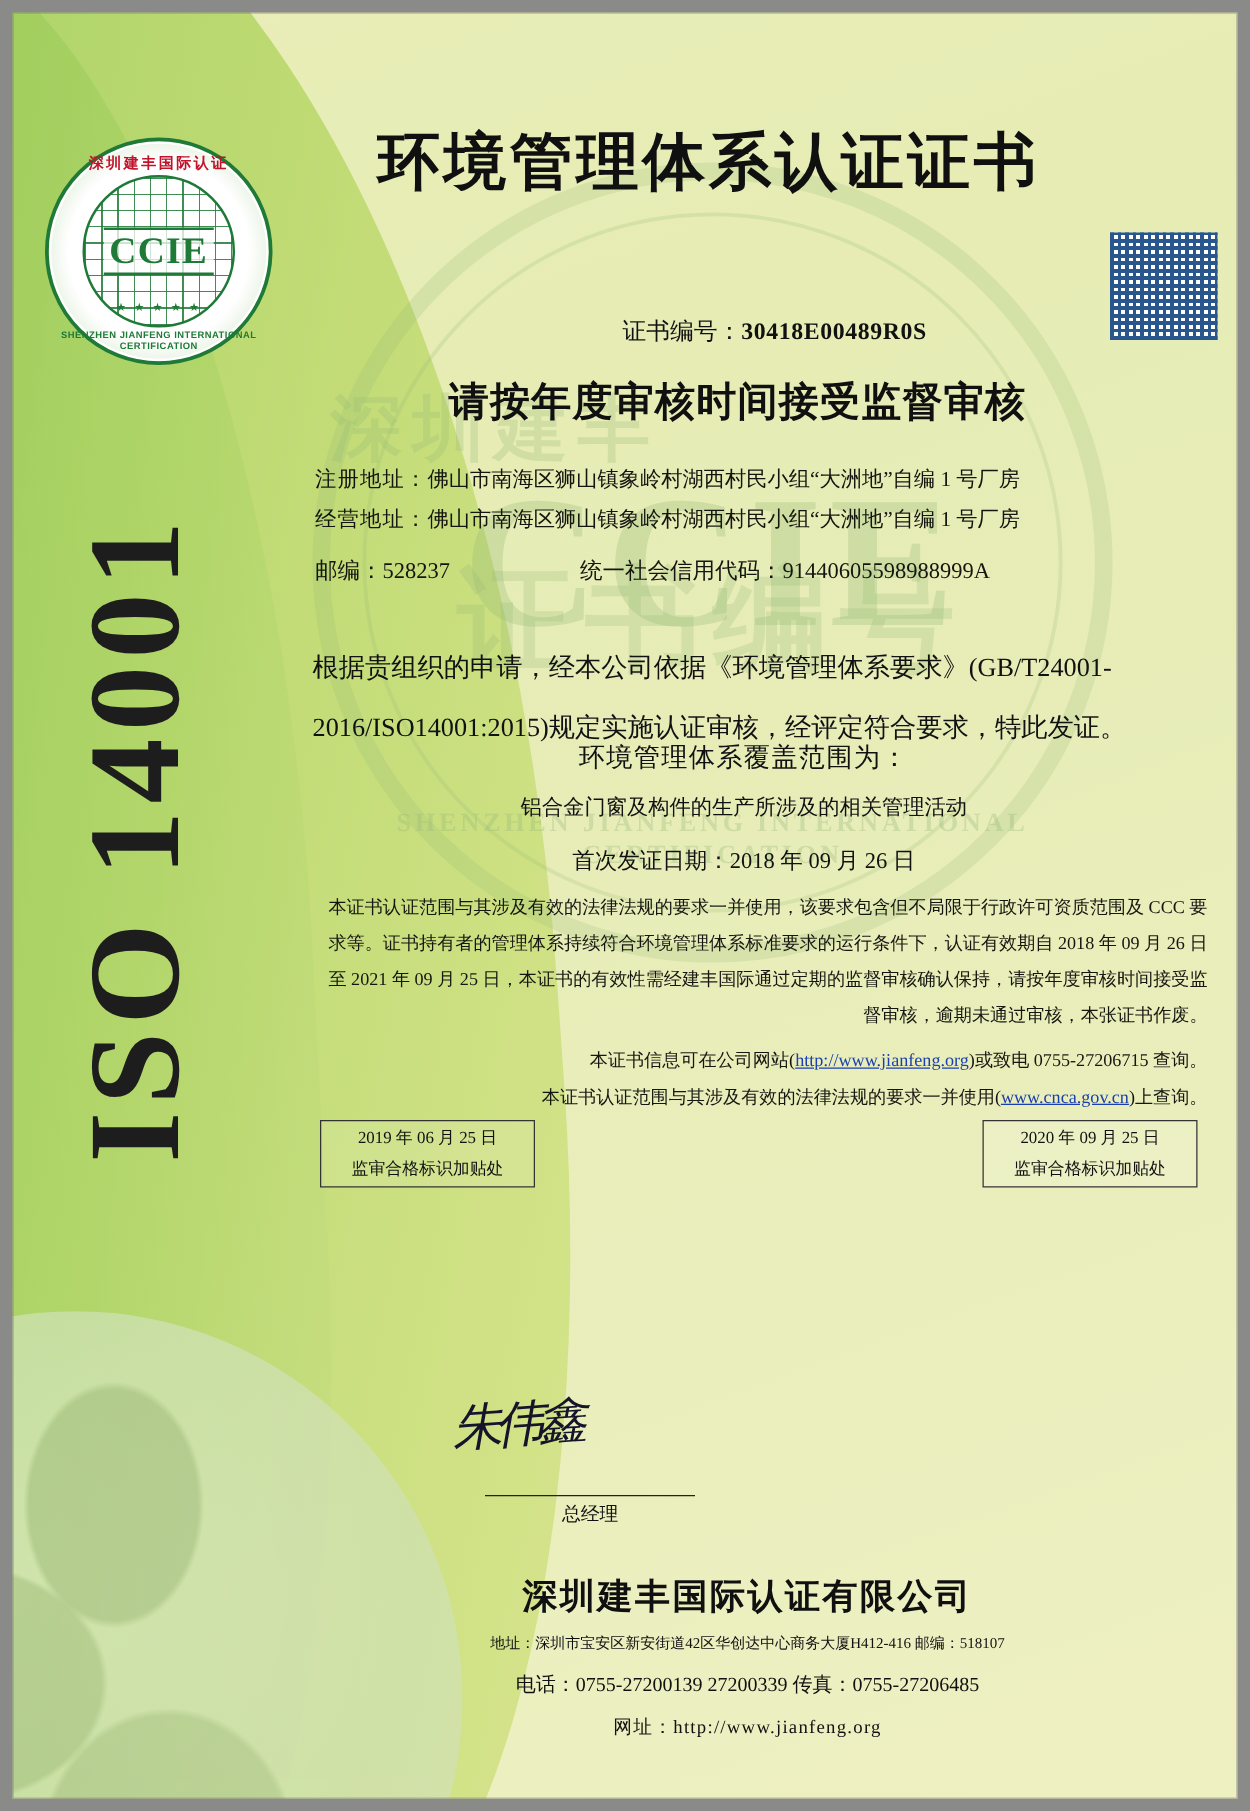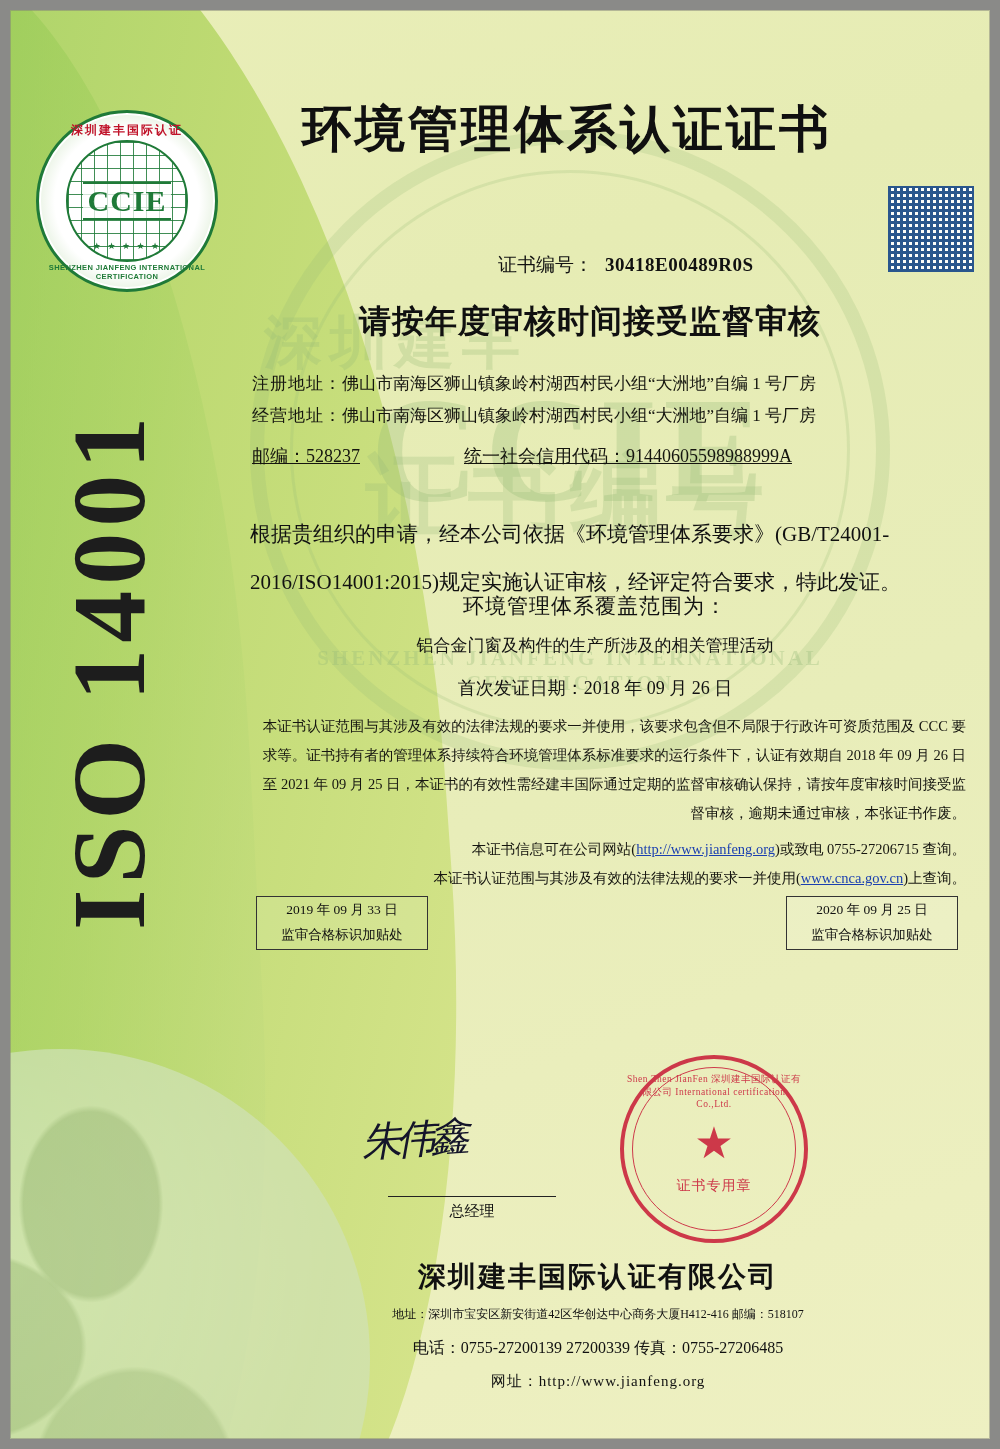--- a/index.html
+++ b/index.html
@@ -255,21 +255,20 @@
     position: absolute;
     top: 252px;
     left: 258px;
     font-size: 19px;
     color: #111;
     font-family: "Liberation Serif", serif;
   }
   .cert-no .val {
     font-weight: bold;
     letter-spacing: .5px;
-    margin-left: 12px;
   }
   .company {
     position: absolute;
     top: 300px;
     left: 0;
     width: 700px;
     text-align: center;
     font-family: "Liberation Serif", serif;
     font-weight: bold;
     font-size: 32px;
@@ -290,21 +289,20 @@
   .zip-row {
     position: absolute;
     top: 444px;
     left: 12px;
     width: 715px;
     font-size: 18px;
     font-family: "Liberation Serif", serif;
     color: #15150f;
     display: flex;
     gap: 48px;
-    text-decoration: underline;
   }
   .zip-row .credit { margin-left: 56px; }
   .para {
     position: absolute;
     left: 10px;
     top: 488px;
     width: 712px;
     font-size: 21px;
     line-height: 48px;
     font-family: "Liberation Serif", serif;
@@ -547,39 +545,33 @@
     <div class="fine fine-b">
       <span>本证书信息可在公司网站(</span><a class="link" href="#">http://www.jianfeng.org</a><span>)或致电 0755-27206715 查询。</span>
     </div>
 
     <div class="fine fine-c">
       <span>本证书认证范围与其涉及有效的法律法规的要求一并使用(</span><a class="link" href="#">www.cnca.gov.cn</a><span>)上查询。</span>
     </div>
 
     <div class="stamp-boxes">
       <div class="stamp-box left">
-        <div>2019 年 09 月 33 日</div>
+        <div>2019 年 06 月 25 日</div>
         <div>监审合格标识加贴处</div>
       </div>
       <div class="stamp-box right">
         <div>2020 年 09 月 25 日</div>
         <div>监审合格标识加贴处</div>
       </div>
     </div>
 
     <div class="signature">朱伟鑫</div>
     <div class="sig-line"></div>
     <div class="sig-label">总经理</div>
 
-    <div class="seal">
-      <div class="seal-inner"></div>
-      <div class="seal-arc">Shen Zhen JianFen 深圳建丰国际认证有限公司 International certification Co.,Ltd.</div>
-      <div class="seal-star">★</div>
-      <div class="seal-label">证书专用章</div>
-    </div>
 
     <div class="footer-company">深圳建丰国际认证有限公司</div>
     <div class="footer-line f1">地址：深圳市宝安区新安街道42区华创达中心商务大厦H412-416   邮编：518107</div>
     <div class="footer-line f2">电话：0755-27200139   27200339        传真：0755-27206485</div>
     <div class="footer-line f3">网址：http://www.jianfeng.org</div>
   </div>
 
   <div class="border-frame"></div>
   <div class="paper-edge"></div>
 </div>

